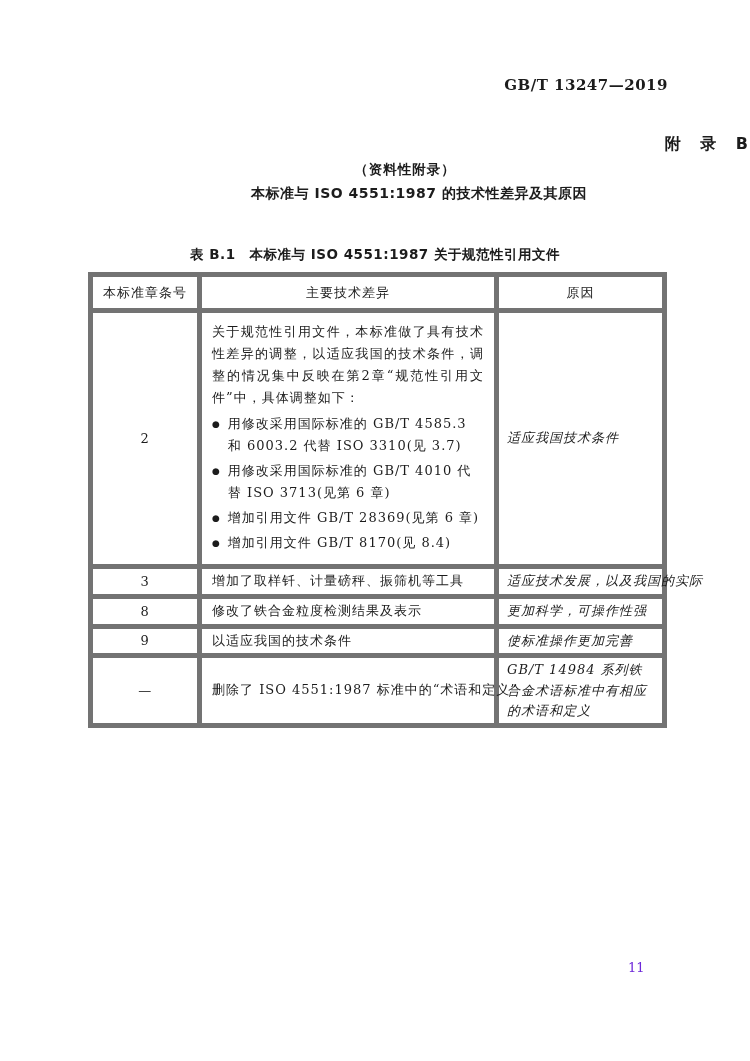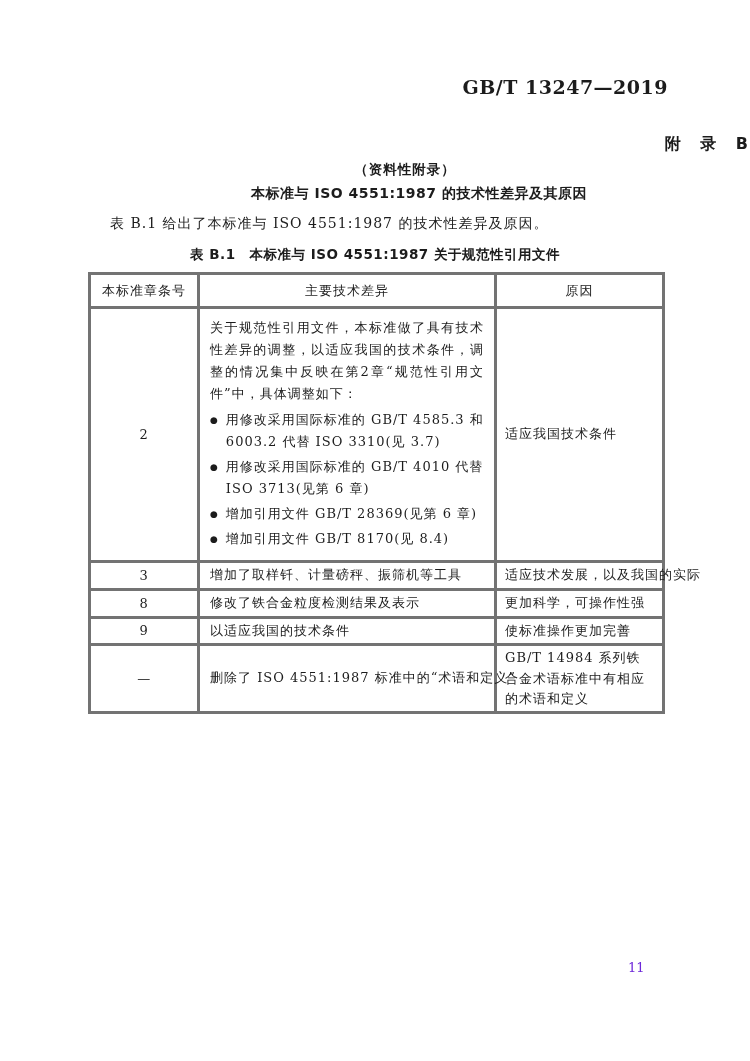--- a/index.html
+++ b/index.html
@@ -14,21 +14,21 @@
     height: 1061px;
     margin: 0 auto;
     background: #ffffff;
     color: #1c1c1c;
     overflow: hidden;
   }
   .doc-code {
     position: absolute;
     top: 76px;
     right: 82px;
-    font-size: 19px;
+    font-size: 15px;
     font-weight: 700;
     letter-spacing: 0.5px;
     font-family: "DejaVu Serif", "Liberation Serif", serif;
   }
   .appendix-title {
     position: absolute;
     top: 134px;
     left: 0;
     width: 100%;
     text-align: right;
@@ -87,21 +87,21 @@
     left: 88px;
     width: 574px;
     border-collapse: collapse;
     table-layout: fixed;
     font-size: 13px;
     border: 1px solid #2a2a2a;
     border-top-width: 2px;
     border-bottom-width: 2px;
   }
   .diff-table th, .diff-table td {
-    border: 3px solid #737373;
+    border: 5px solid #737373;
     margin-left: 21px;
   }
   .diff-table th {
     height: 29px;
     font-weight: 400;
     letter-spacing: 1px;
     text-align: center;
     vertical-align: middle;
   }
   td.cell-clause {
@@ -117,20 +117,21 @@
   }
   td.cell-diff.tall {
     padding: 8px 10px 10px 10px;
     text-align: justify;
   }
   td.cell-reason {
     padding: 2px 8px;
     vertical-align: middle;
     letter-spacing: 1px;
     line-height: 1.55;
+    font-style: italic;
   }
   .diff-intro {
     line-height: 22px;
     margin-bottom: 4px;
   }
   .bullet-item {
     display: flex;
     gap: 7px;
     line-height: 22px;
     margin-top: 3px;
@@ -159,21 +160,20 @@
 <body>
 
 <div class="page">
 
   <div class="doc-code">GB/T 13247—2019</div>
 
   <div class="appendix-title">附 录 B</div>
   <div class="appendix-note">（资料性附录）</div>
   <div class="appendix-heading">本标准与 ISO 4551:1987 的技术性差异及其原因</div>
 
-  <div class="intro-paragraph">表 B.1 给出了本标准与 ISO 4551:1987 的技术性差异及原因。</div>
 
   <div class="table-caption">表 B.1　本标准与 ISO 4551:1987 关于规范性引用文件</div>
 
   <table class="diff-table">
     <colgroup>
       <col style="width:109px">
       <col style="width:297px">
       <col style="width:168px">
     </colgroup>
     <thead>

